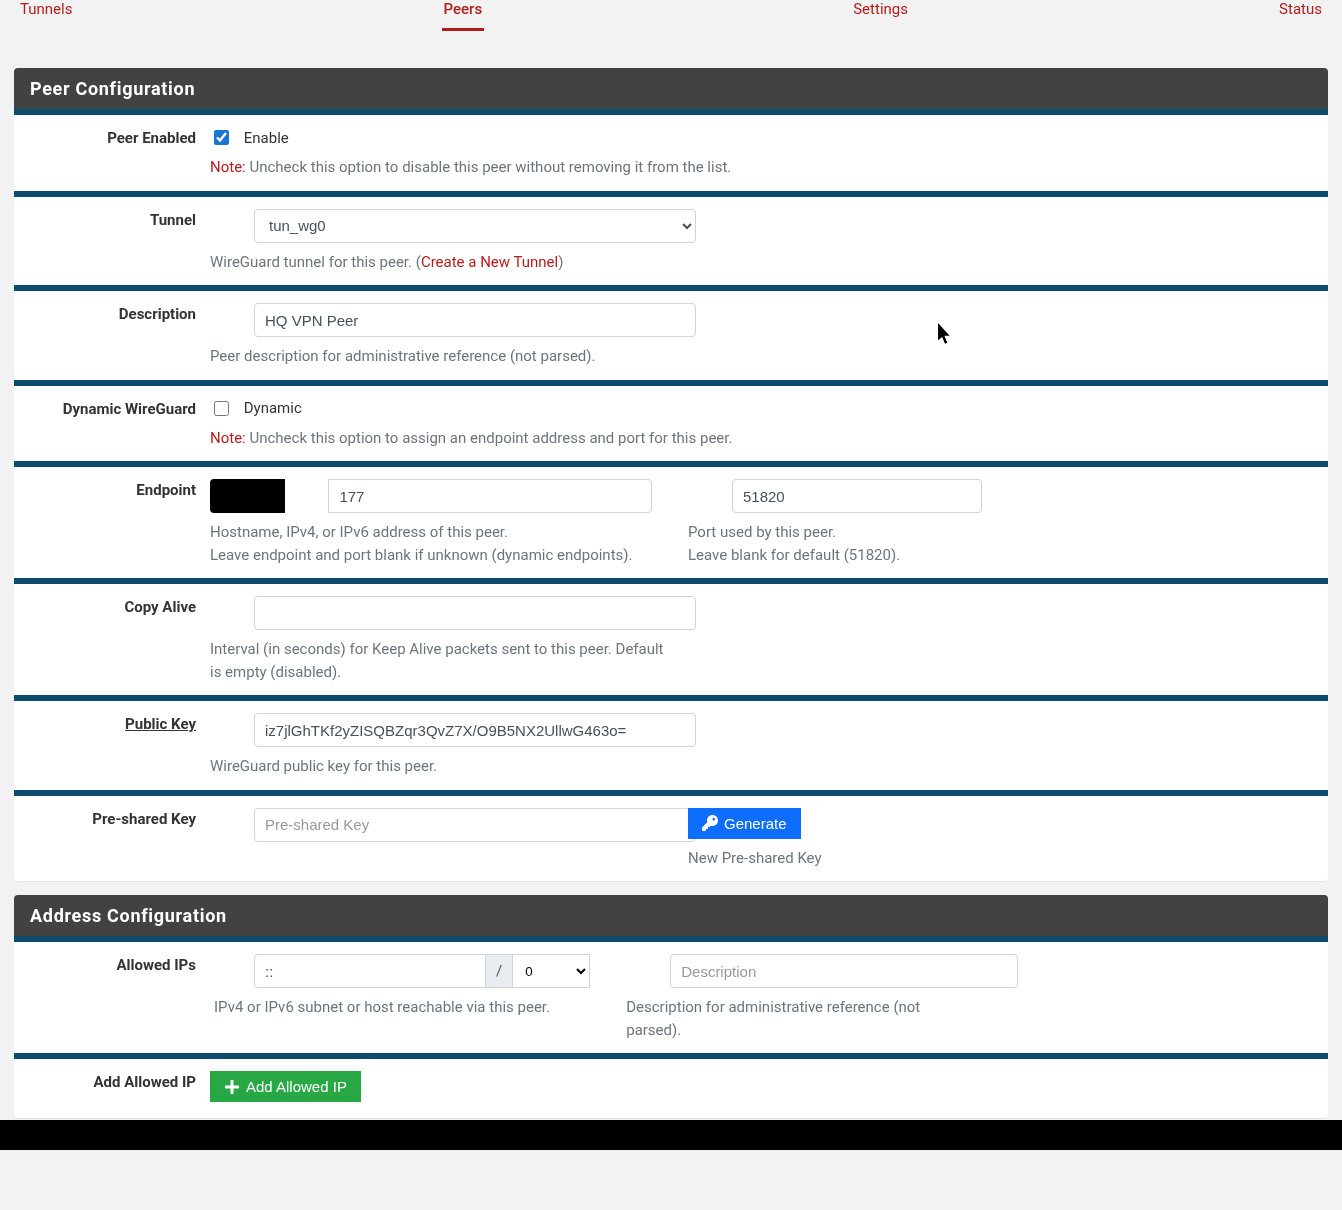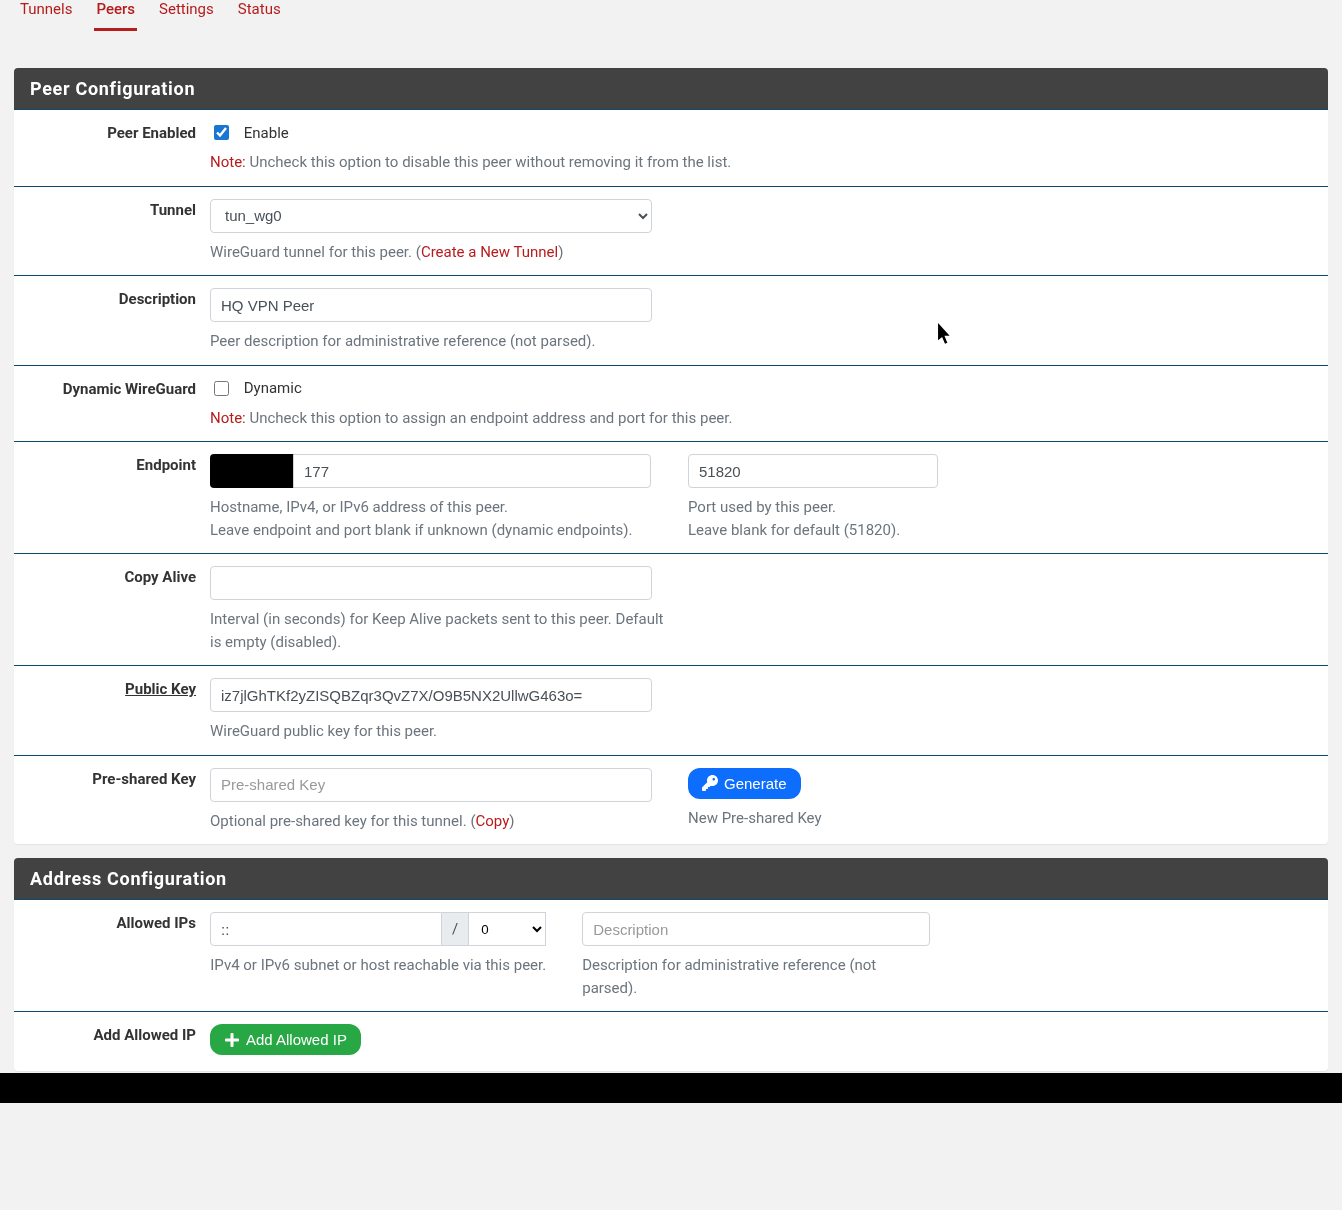--- a/index.html
+++ b/index.html
@@ -5,21 +5,21 @@
   * { box-sizing: border-box; }
   html, body { margin: 0; padding: 0; }
   body {
     font-family: -apple-system, BlinkMacSystemFont, "Segoe UI", Roboto, "Helvetica Neue", Arial, sans-serif;
     font-size: 15px;
     background: #f2f2f2;
     color: #333;
     width: 1342px;
   }
   .container { padding: 0 14px; }
-  .tabs { display: flex; gap: 20px; padding: 0 4px 10px 4px; }
+  .tabs { display: flex; gap: 41px; padding: 0 4px 10px 4px; justify-content: space-between; }
   .tab {
     color: #B71C1C;
     font-size: 15px;
     padding: 0 2px 10px 2px;
     cursor: pointer;
     border-bottom: 3px solid transparent;
     margin-bottom: -1px;
   }
   .tab.active { border-bottom: 3px solid #B71C1C; font-weight: 500; }
   .panel {
@@ -32,21 +32,21 @@
   .panel-header {
     background: #424242;
     color: #fff;
     font-weight: 700;
     font-size: 18px;
     letter-spacing: 0.7px;
     padding: 10px 16px;
   }
   .row {
     display: flex;
-    border-top: 1px solid #0c4a6e;
+    border-top: 6px solid #0c4a6e;
     padding: 12px 0;
   }
   .row:first-of-type { border-top: none; }
   .label-col {
     width: 196px;
     min-width: 196px;
     text-align: right;
     padding-right: 14px;
     padding-top: 2px;
     font-weight: 700;
@@ -67,20 +67,21 @@
   input[type=checkbox] { width: 15px; height: 15px; accent-color: #1976d2; vertical-align: middle; }
   .cb-label { display: inline-block; margin-left: 8px; vertical-align: middle; }
   input[type=text], select.full {
     border: 1px solid #ced4da;
     border-radius: 4px;
     padding: 6px 10px;
     font-size: 15px;
     height: 34px;
     color: #495057;
     background: #fff;
+    margin-left: 44px;
   }
   input[type=text]::placeholder { color: #999; }
   .w440 { width: 442px; }
   .w250 { width: 250px; }
   .w348 { width: 348px; }
   .redacted {
     display: inline-block;
     width: 84px;
     height: 34px;
     background: #000;
@@ -89,21 +90,21 @@
     border-bottom-left-radius: 4px;
     margin-right: -1px;
   }
   .endpoint-wrap { display:flex; align-items:flex-end; }
   .endpoint-wrap input { border-top-left-radius:0; border-bottom-left-radius:0; width: 358px; }
   .btn {
     display: inline-flex;
     align-items: center;
     gap: 6px;
     border: none;
-    border-radius: 12px;
+    border-radius: 0;
     padding: 7px 14px;
     font-size: 15px;
     color: #fff;
     cursor: pointer;
   }
   .btn-blue { background: #0d6efd; }
   .btn-green { background: #28a745; }
   .key-icon svg, .plus-icon svg { width:16px; height:16px; fill:#fff; display:block; }
   .ip-group { display:flex; }
   .ip-group input { border-top-right-radius:0; border-bottom-right-radius:0; width:232px; }
@@ -202,23 +203,20 @@
         <input type="text" class="w440" value="iz7jlGhTKf2yZISQBZqr3QvZ7X/O9B5NX2UllwG463o=" style="">
         <div class="helper">WireGuard public key for this peer.</div>
       </div>
     </div>
 
     <div class="row">
       <div class="label-col">Pre-shared Key</div>
       <div class="content-col cols2">
         <div class="col" style="width:442px;">
           <input type="text" class="w440" placeholder="Pre-shared Key" style="">
-          <div class="helper">
-            <span>Optional pre-shared key for this tunnel. (</span><a href="#" class="link">Copy</a><span>)</span>
-          </div>
         </div>
         <div class="col">
           <button class="btn btn-blue">
             <span class="key-icon">
               <svg viewBox="0 0 512 512">
                   <path d="M336 352c97.2 0 176-78.8 176-176S433.2 0 336 0 160 78.8 160 176c0 18.7 2.9 36.8 8.3 53.7L7 391c-4.5 4.5-7 10.6-7 17v80c0 13.3 10.7 24 24 24h80c13.3 0 24-10.7 24-24v-40h40c13.3 0 24-10.7 24-24v-40h40c6.4 0 12.5-2.5 17-7l33.3-33.3c16.9 5.4 35 8.3 53.7 8.3zm40-256c22.1 0 40 17.9 40 40s-17.9 40-40 40-40-17.9-40-40 17.9-40 40-40z"></path>
                 </svg>
             </span>
             <span>Generate</span>
           </button>

